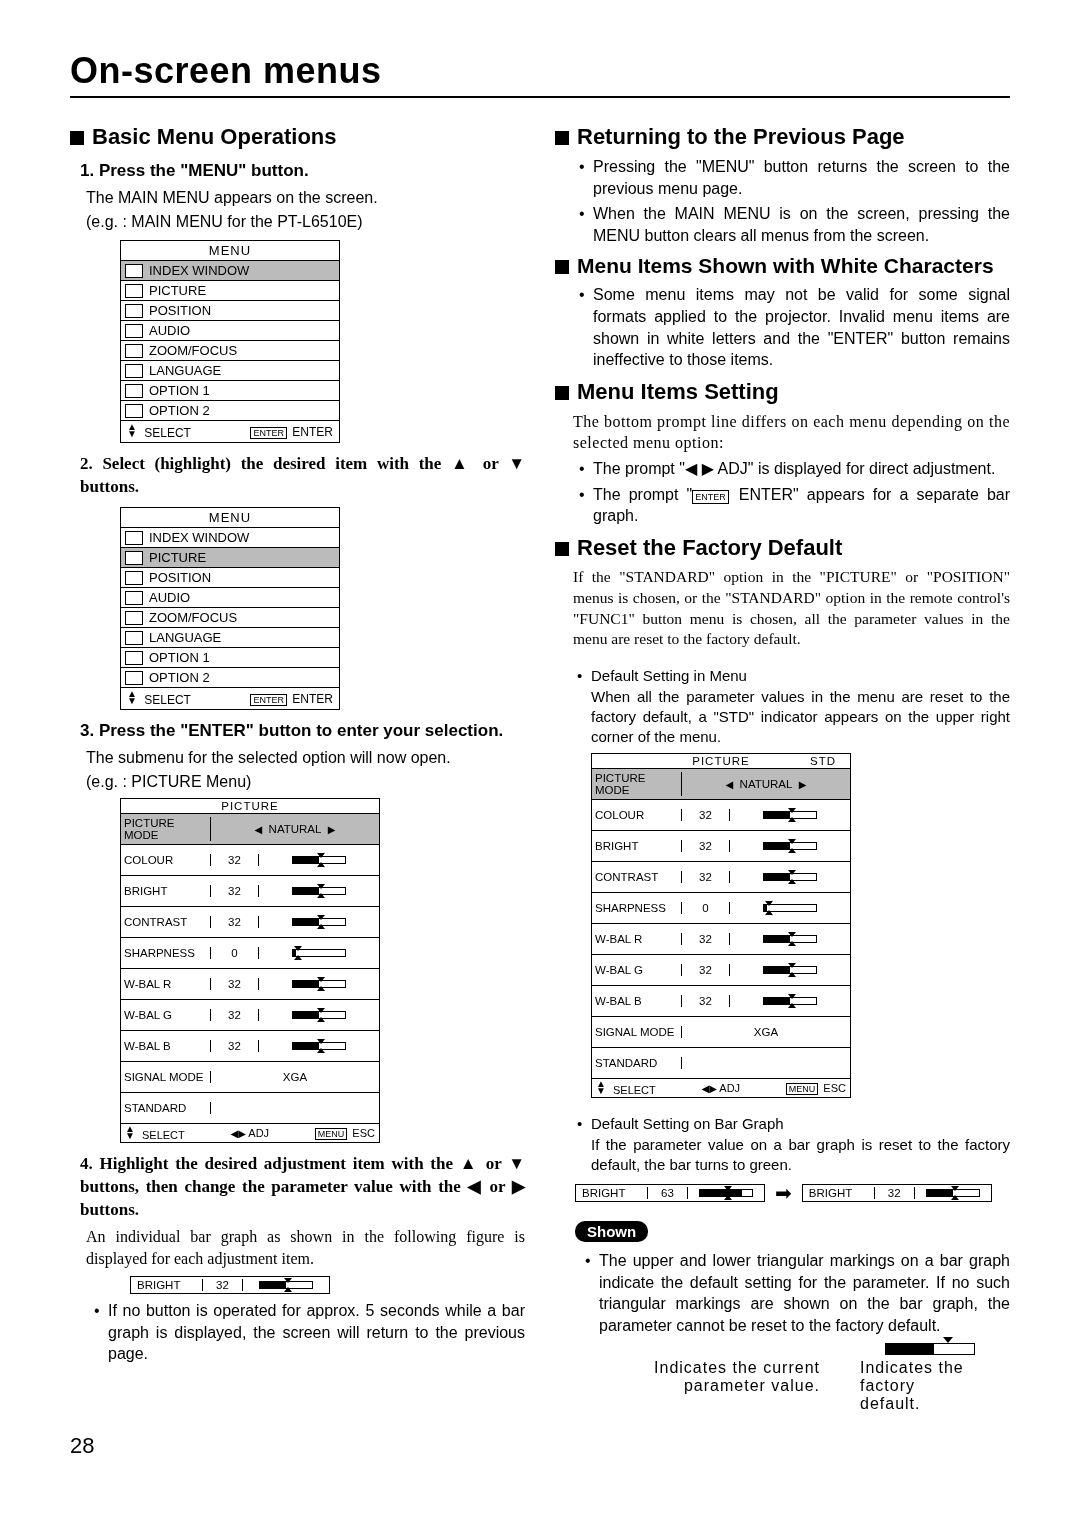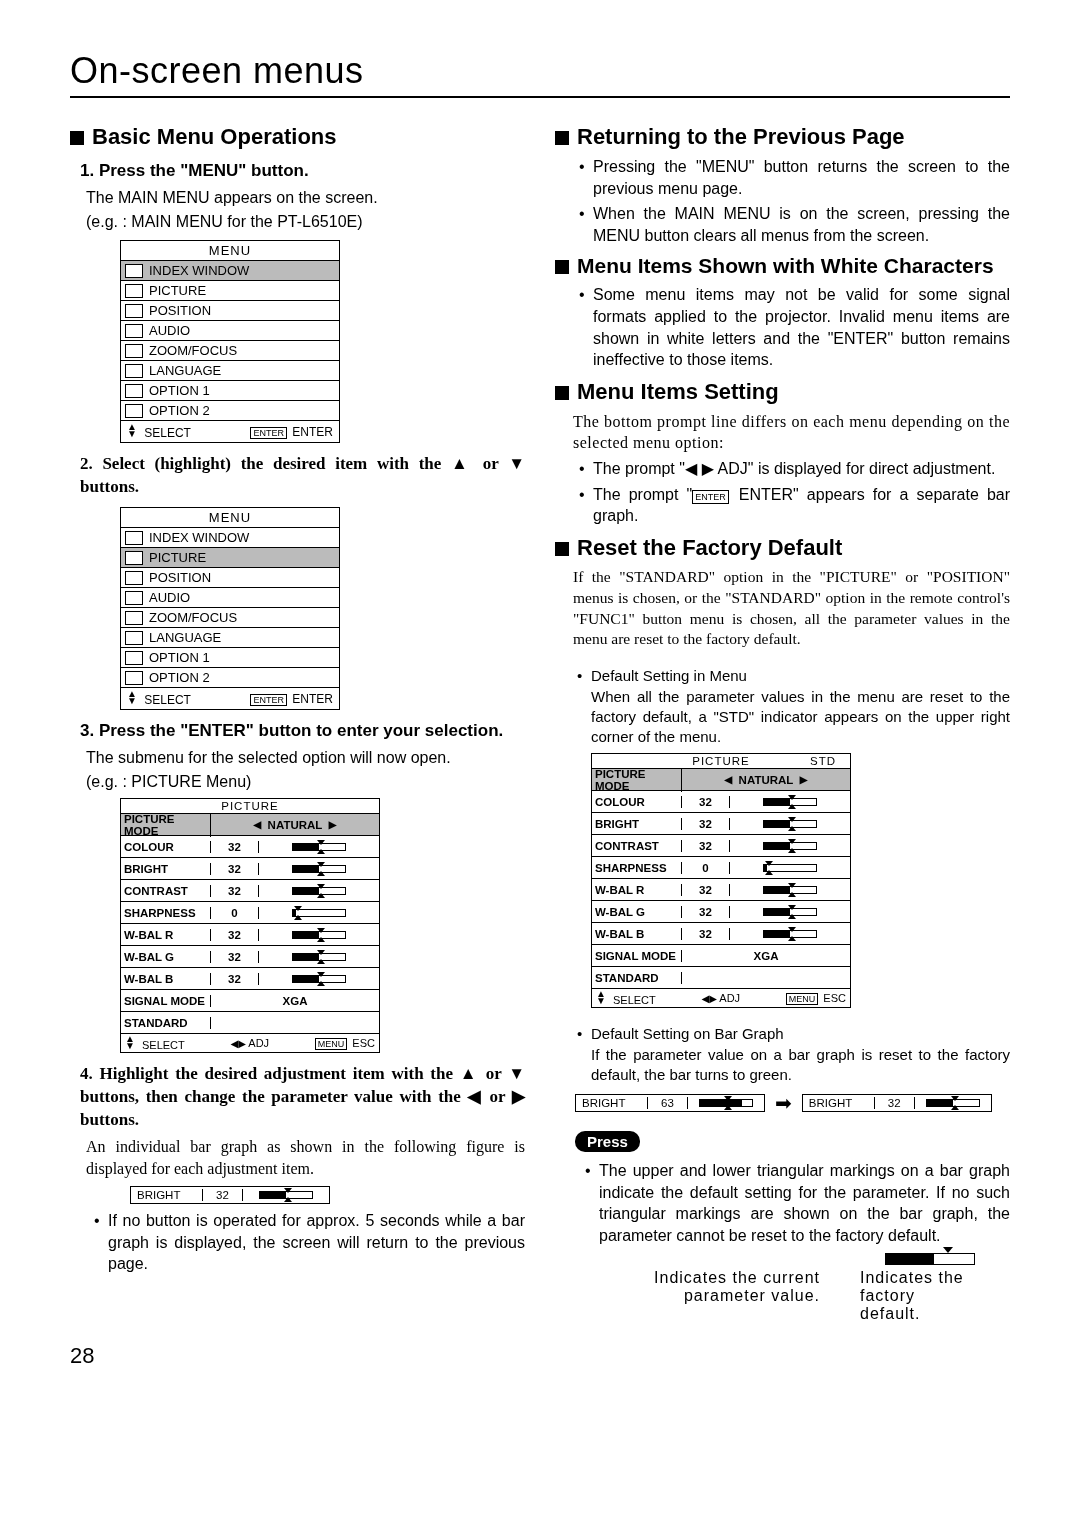--- a/index.html
+++ b/index.html
@@ -9,21 +9,21 @@
     background: #fff;
     font-family: "Helvetica Neue", Arial, sans-serif;
     color: #000;
     width: 1080px;
   }
   .page {
     padding: 50px 70px 30px 70px;
   }
   .page-title {
     font-size: 36px;
-    font-weight: normal;
+    font-weight: bold;
     letter-spacing: 0.5px;
     margin-bottom: 4px;
   }
   .hr { border: none; border-top: 2px solid #000; margin: 4px 0 18px 0; }
   .columns {
     display: flex;
     gap: 30px;
   }
   .col { flex: 1; min-width: 0; }
   .h2 {
@@ -120,22 +120,21 @@
     font-stretch: condensed;
   }
   .pic-table.right { margin-left: 36px; }
   .pic-table .title-row { text-align: center; padding: 1px 0; border-bottom: 1px solid #000; letter-spacing: 1px; display:flex; }
   .pic-table .title-row .t-l { flex:1; text-align:center; padding-left: 40px; }
   .pic-table .title-row .t-r { width: 40px; text-align:left; padding-right:4px; }
   .pic-table .prow {
     display: flex;
     border-bottom: 1px solid #000;
     align-items: center;
-    height: 22px;
-    font-weight: bold;
+    height: 31px;
   }
   .pic-table .prow:last-child { border-bottom: none; }
   .pic-table .prow.hl { background: #bbb; }
   .pic-table .pname { width: 90px; padding: 0 3px; border-right: 1px solid #000; }
   .pic-table .pval { width: 48px; text-align: center; border-right: 1px solid #000; display:flex; align-items:center; justify-content:center; }
   .pic-table .pval.wide { flex: 1; border-right: none; }
   .pic-table .pbar { flex: 1; display: flex; align-items: center; justify-content: center; padding: 0 4px; }
   .bar {
     width: 54px; height: 8px; border: 1px solid #000; position: relative;
     display: inline-block; vertical-align: middle;
@@ -589,21 +588,21 @@
           <span class="bbar">
               <span class="bar">
                 <span class="fill" style="width:50%"></span>
                 <span class="tick" style="left:46%"></span>
                 <span class="tick bot" style="left:46%"></span>
               </span>
             </span>
         </span>
       </div>
 
-      <div class="note-pill">Press</div>
+      <div class="note-pill">Shown</div>
       <ul class="bul" style="margin-left:30px;">
         <li class="just">The upper and lower triangular markings on a bar graph indicate the default setting for the parameter. If no such triangular markings are shown on the bar graph, the parameter cannot be reset to the factory default.</li>
       </ul>
 
       <div class="diagram">
         <div class="dbox" style="text-align:right;">
           <div style="display:flex; justify-content:flex-end;">
             <div class="dbar">
                 <div class="dfill"></div>
                 <div class="dtick"></div>

